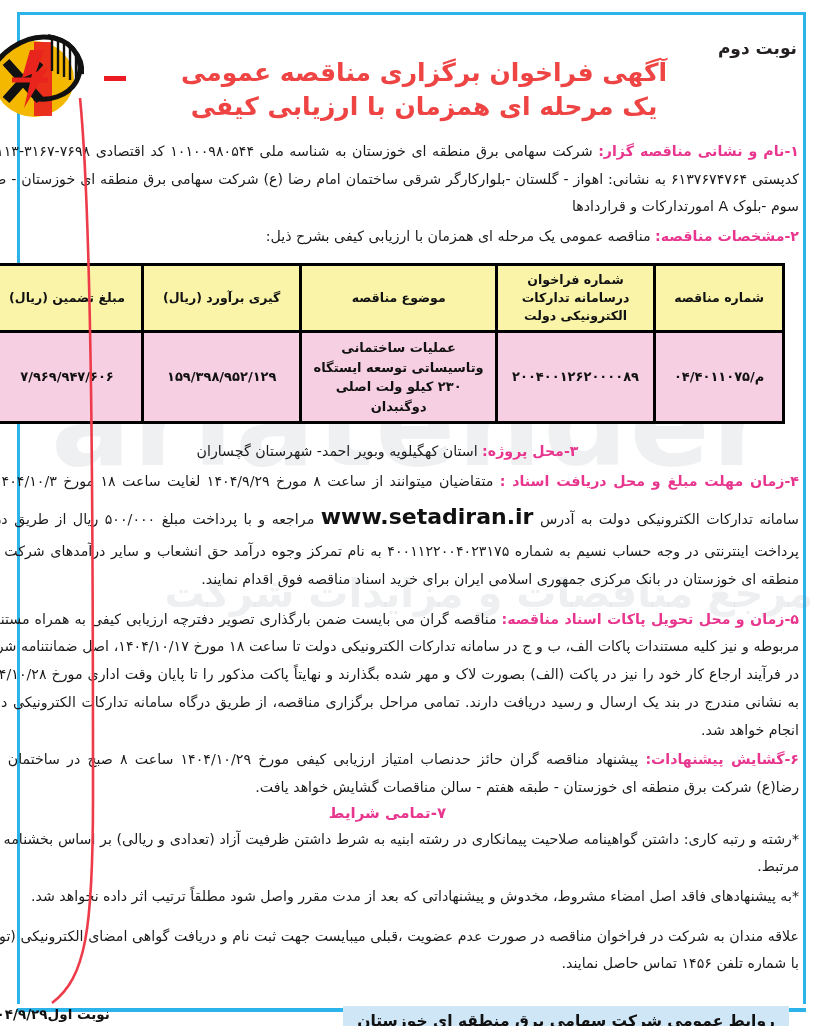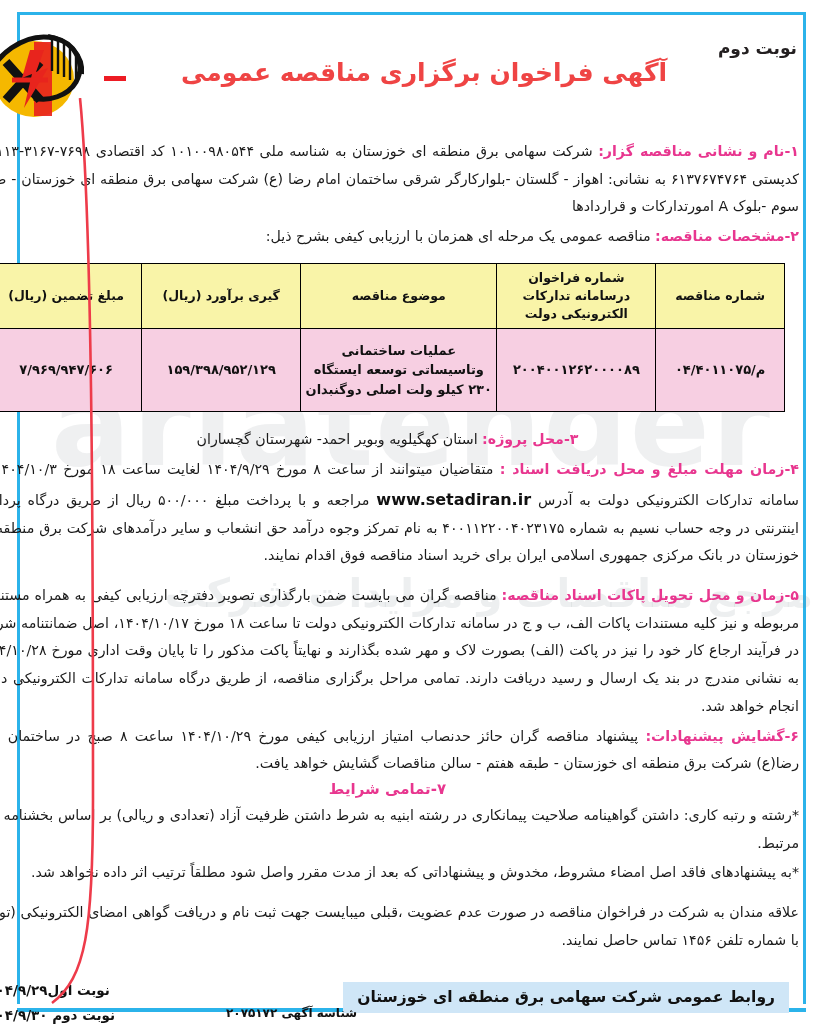--- a/index.html
+++ b/index.html
@@ -171,38 +171,38 @@
     font-size: 15px;
     text-align: center;
     margin: 2px 0 4px 0;
   }
   .url {
     direction: ltr;
     unicode-bidi: embed;
     display: inline-block;
     font-family: "DejaVu Sans", sans-serif;
     font-weight: 700;
-    font-size: 16px;
+    font-size: 22px;
     color: #111;
   }
   .sp-top { margin-top: 12px; }
 
   
   .tbl-wrap {
     margin: 12px 14px 14px 14px;
   }
   table.tender {
     width: 100%;
     border-collapse: collapse;
     table-layout: fixed;
     direction: rtl;
   }
   table.tender th,
   table.tender td {
-    border: 1px solid #000000;
+    border: 3px solid #000000;
     text-align: center;
     vertical-align: middle;
     padding: 5px 4px;
     color: #111;
   }
   table.tender th {
     background: #f9f4a8;
     font-size: 12.5px;
     font-weight: 700;
     line-height: 1.45;
@@ -272,20 +272,21 @@
 
   <div class="inner content">
 
     <div class="header">
 
       <div class="nobat">نوبت دوم</div>
 
 
       <div class="title-block">
         <div class="title-line">آگهی فراخوان برگزاری مناقصه عمومی</div>
+        <div class="title-line">یک مرحله ای همزمان با ارزیابی کیفی</div>
       </div>
 
       <div class="red-dash"></div>
 
       <svg class="logo" viewBox="0 0 118 108">
         <ellipse cx="56" cy="55" rx="40" ry="38" fill="#f5b800"></ellipse>
         <path d="M56 18 L74 18 L74 92 L56 92 Z" fill="#e8241d" opacity="0.92"></path>
         <path d="M8 62 C14 30 48 8 76 14 C98 19 108 40 98 58 C90 72 70 78 56 74" fill="none" stroke="#111" stroke-width="5"></path>
         <path d="M70 12 C92 16 106 32 104 50" fill="none" stroke="#111" stroke-width="4"></path>
         <g stroke="#111" stroke-width="2.4">

